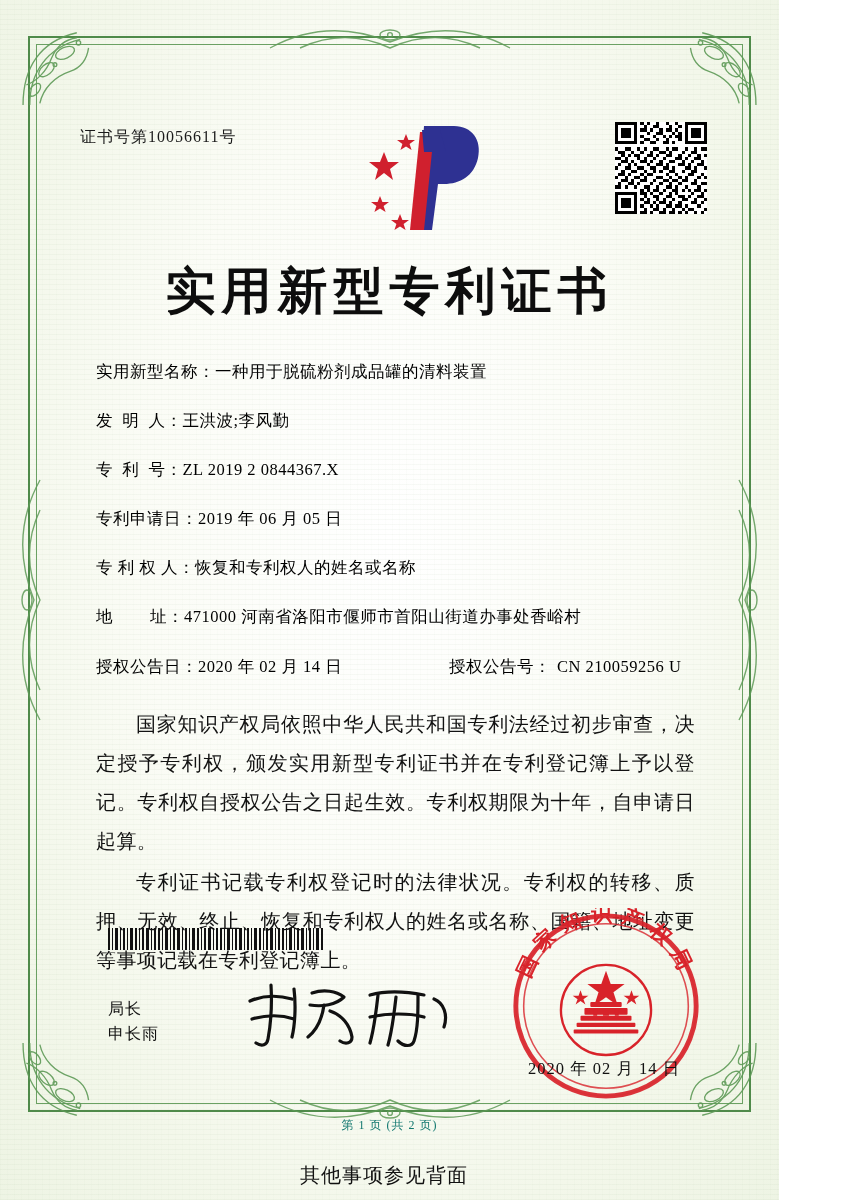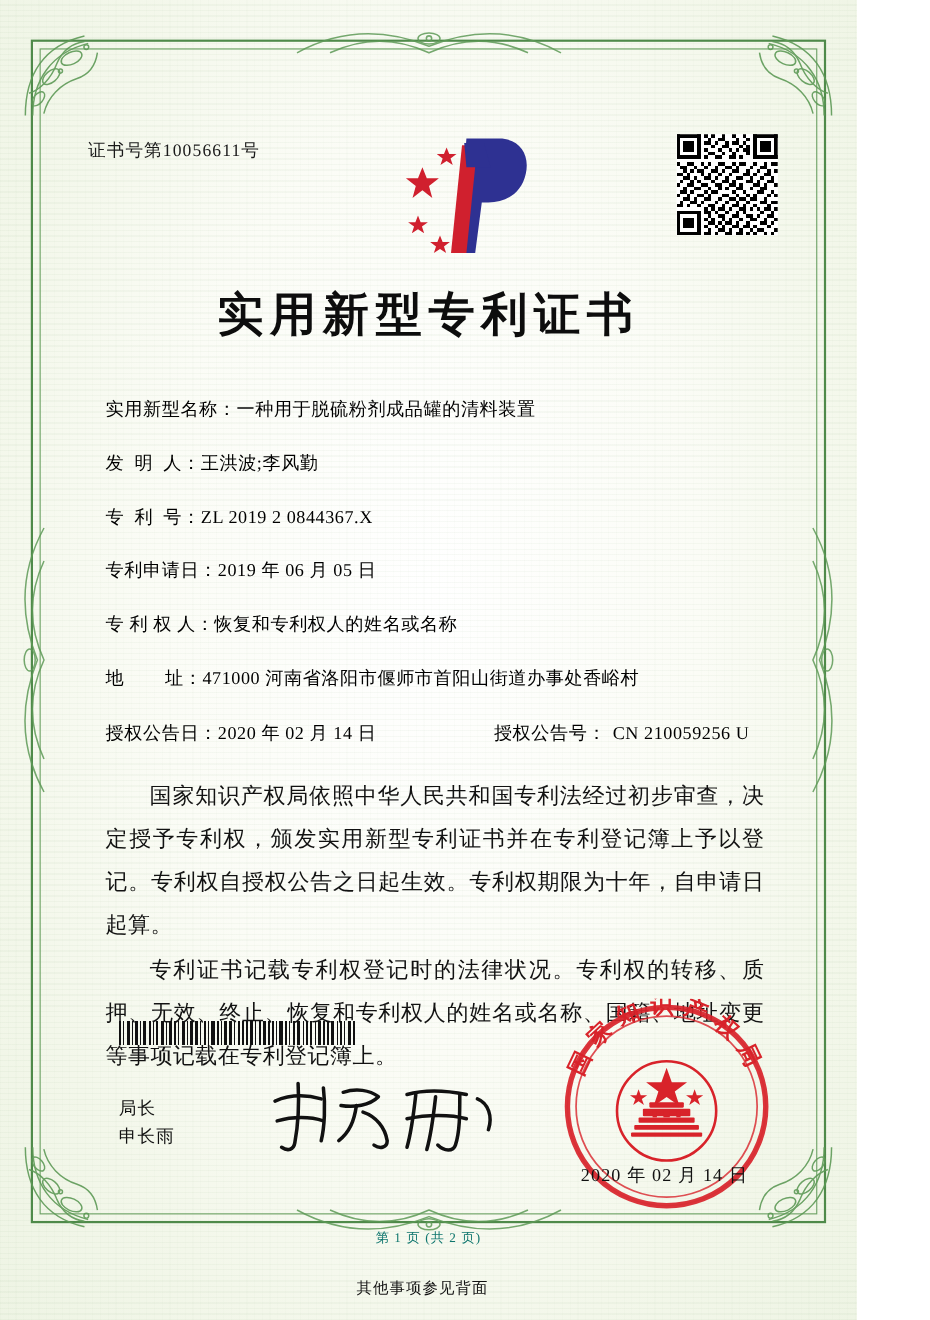--- a/index.html
+++ b/index.html
@@ -119,21 +119,21 @@
     background: #fff;
   }
   .qr svg { width: 100%; height: 100%; display: block; }
 
   .main-title {
     position: absolute;
     left: 0;
     right: 0;
     top: 258px;
     text-align: center;
-    font-size: 42px;
+    font-size: 50px;
     font-weight: bold;
     letter-spacing: 6px;
     color: #0d0d0d;
     font-family: "DejaVu Serif", "Liberation Serif", serif;
   }
 
   .fields {
     position: absolute;
     left: 96px;
     right: 80px;
@@ -235,21 +235,21 @@
     text-align: center;
     font-size: 12px;
     color: #0f766e;
     letter-spacing: 1px;
   }
   .footer-note {
     position: absolute;
     left: 0; right: 11px;
     top: 1162px;
     text-align: center;
-    font-size: 14px;
+    font-size: 20px;
     color: #111;
     letter-spacing: 1px;
     font-family: Liberation Mono, monospace;
   }
 </style>
 </head>
 <body>
 
 <div class="page">
 

